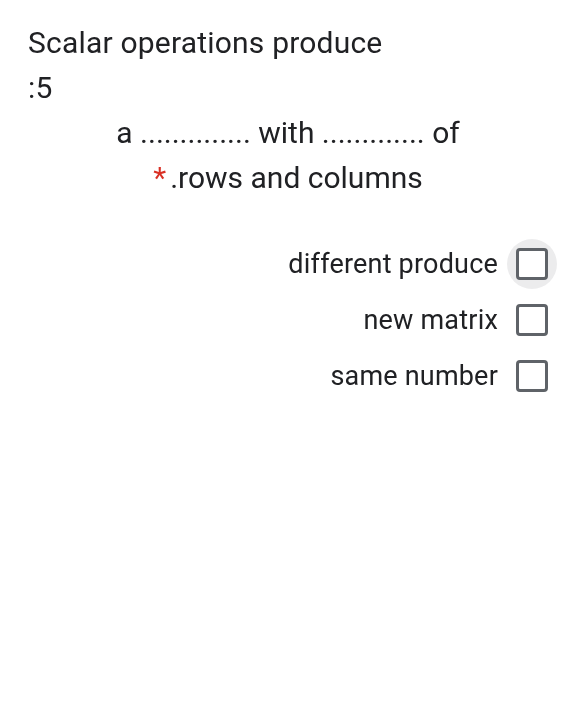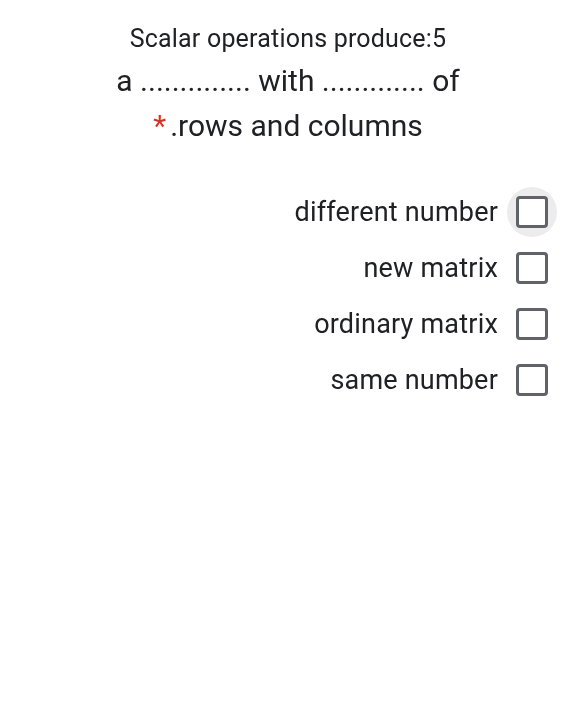--- a/index.html
+++ b/index.html
@@ -13,25 +13,26 @@
       width: 576px;
       height: 707px;
       padding: 20px 28px;
       color: #202124;
     }
     .question-block {
       margin-bottom: 40px;
     }
     .question-row {
       display: flex;
-      justify-content: center;
+      justify-content: flex-end;
       align-items: baseline;
-      font-size: 25px;
+      font-size: 30px;
       line-height: 1.5;
       letter-spacing: 0.2px;
+      flex-direction: column;
     }
     .question-number {
       white-space: nowrap;
     }
     .question-line {
       text-align: center;
       font-size: 30px;
       line-height: 1.5;
     }
     .required {
@@ -88,28 +89,24 @@
   <div class="question-line">
     <span>a .............. with ............. of</span>
   </div>
   <div class="question-line">
     <span class="required">*</span><span>.rows and columns</span>
   </div>
 </div>
 
 <div class="options">
   <div class="option-row">
-    <span class="option-label">different number</span>
+    <span class="option-label">different produce</span>
     <div class="checkbox focused"></div>
   </div>
   <div class="option-row">
     <span class="option-label">new matrix</span>
-    <div class="checkbox"></div>
-  </div>
-  <div class="option-row">
-    <span class="option-label">ordinary matrix</span>
     <div class="checkbox"></div>
   </div>
   <div class="option-row">
     <span class="option-label">same number</span>
     <div class="checkbox"></div>
   </div>
 </div>
 
 </body></html>

